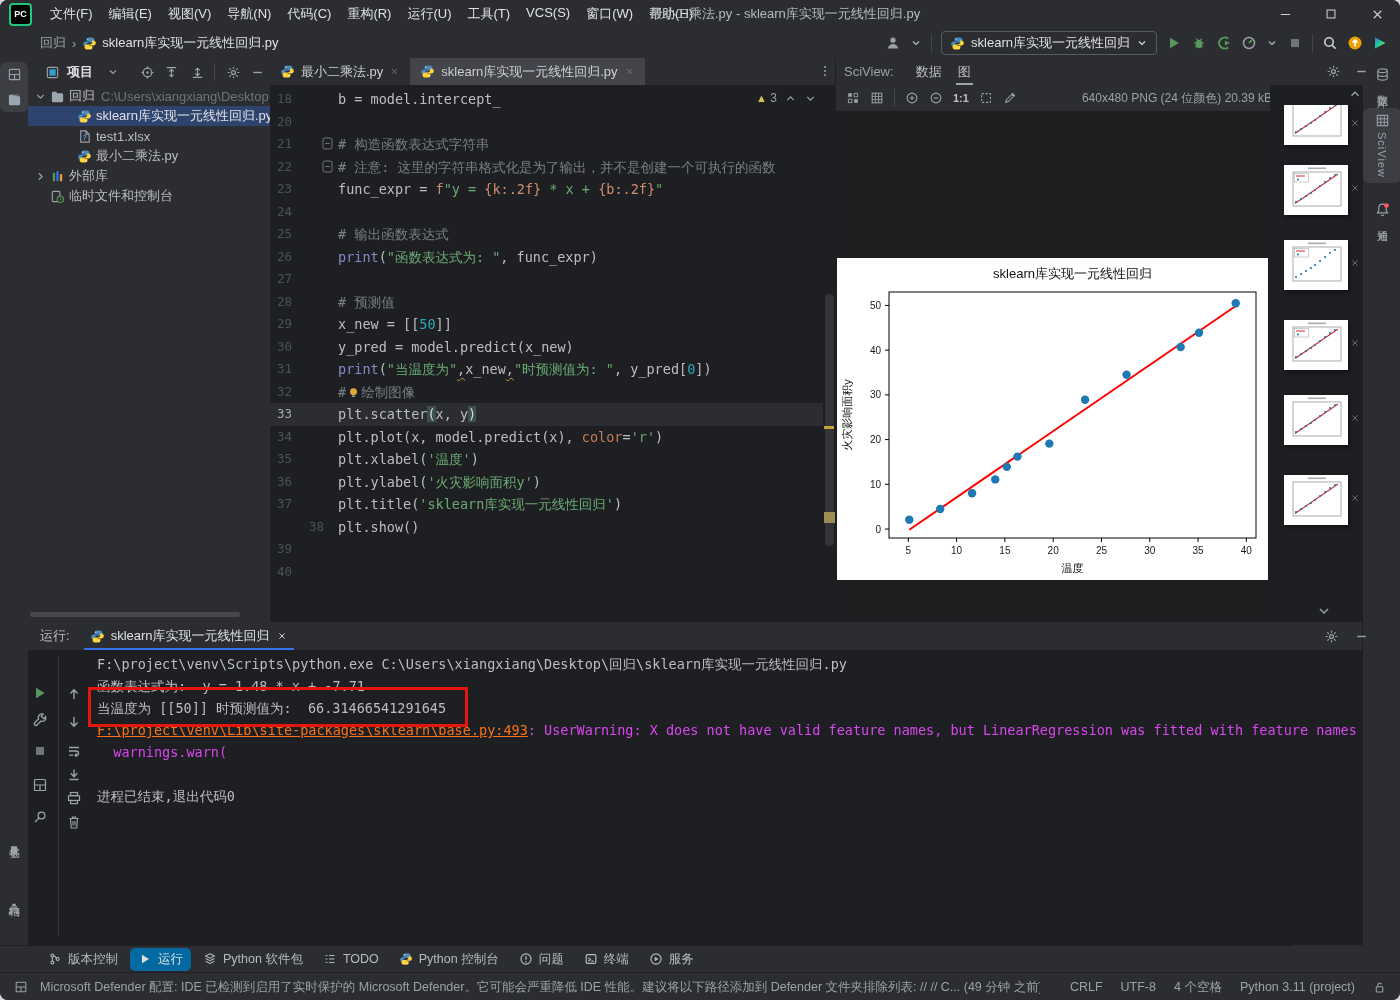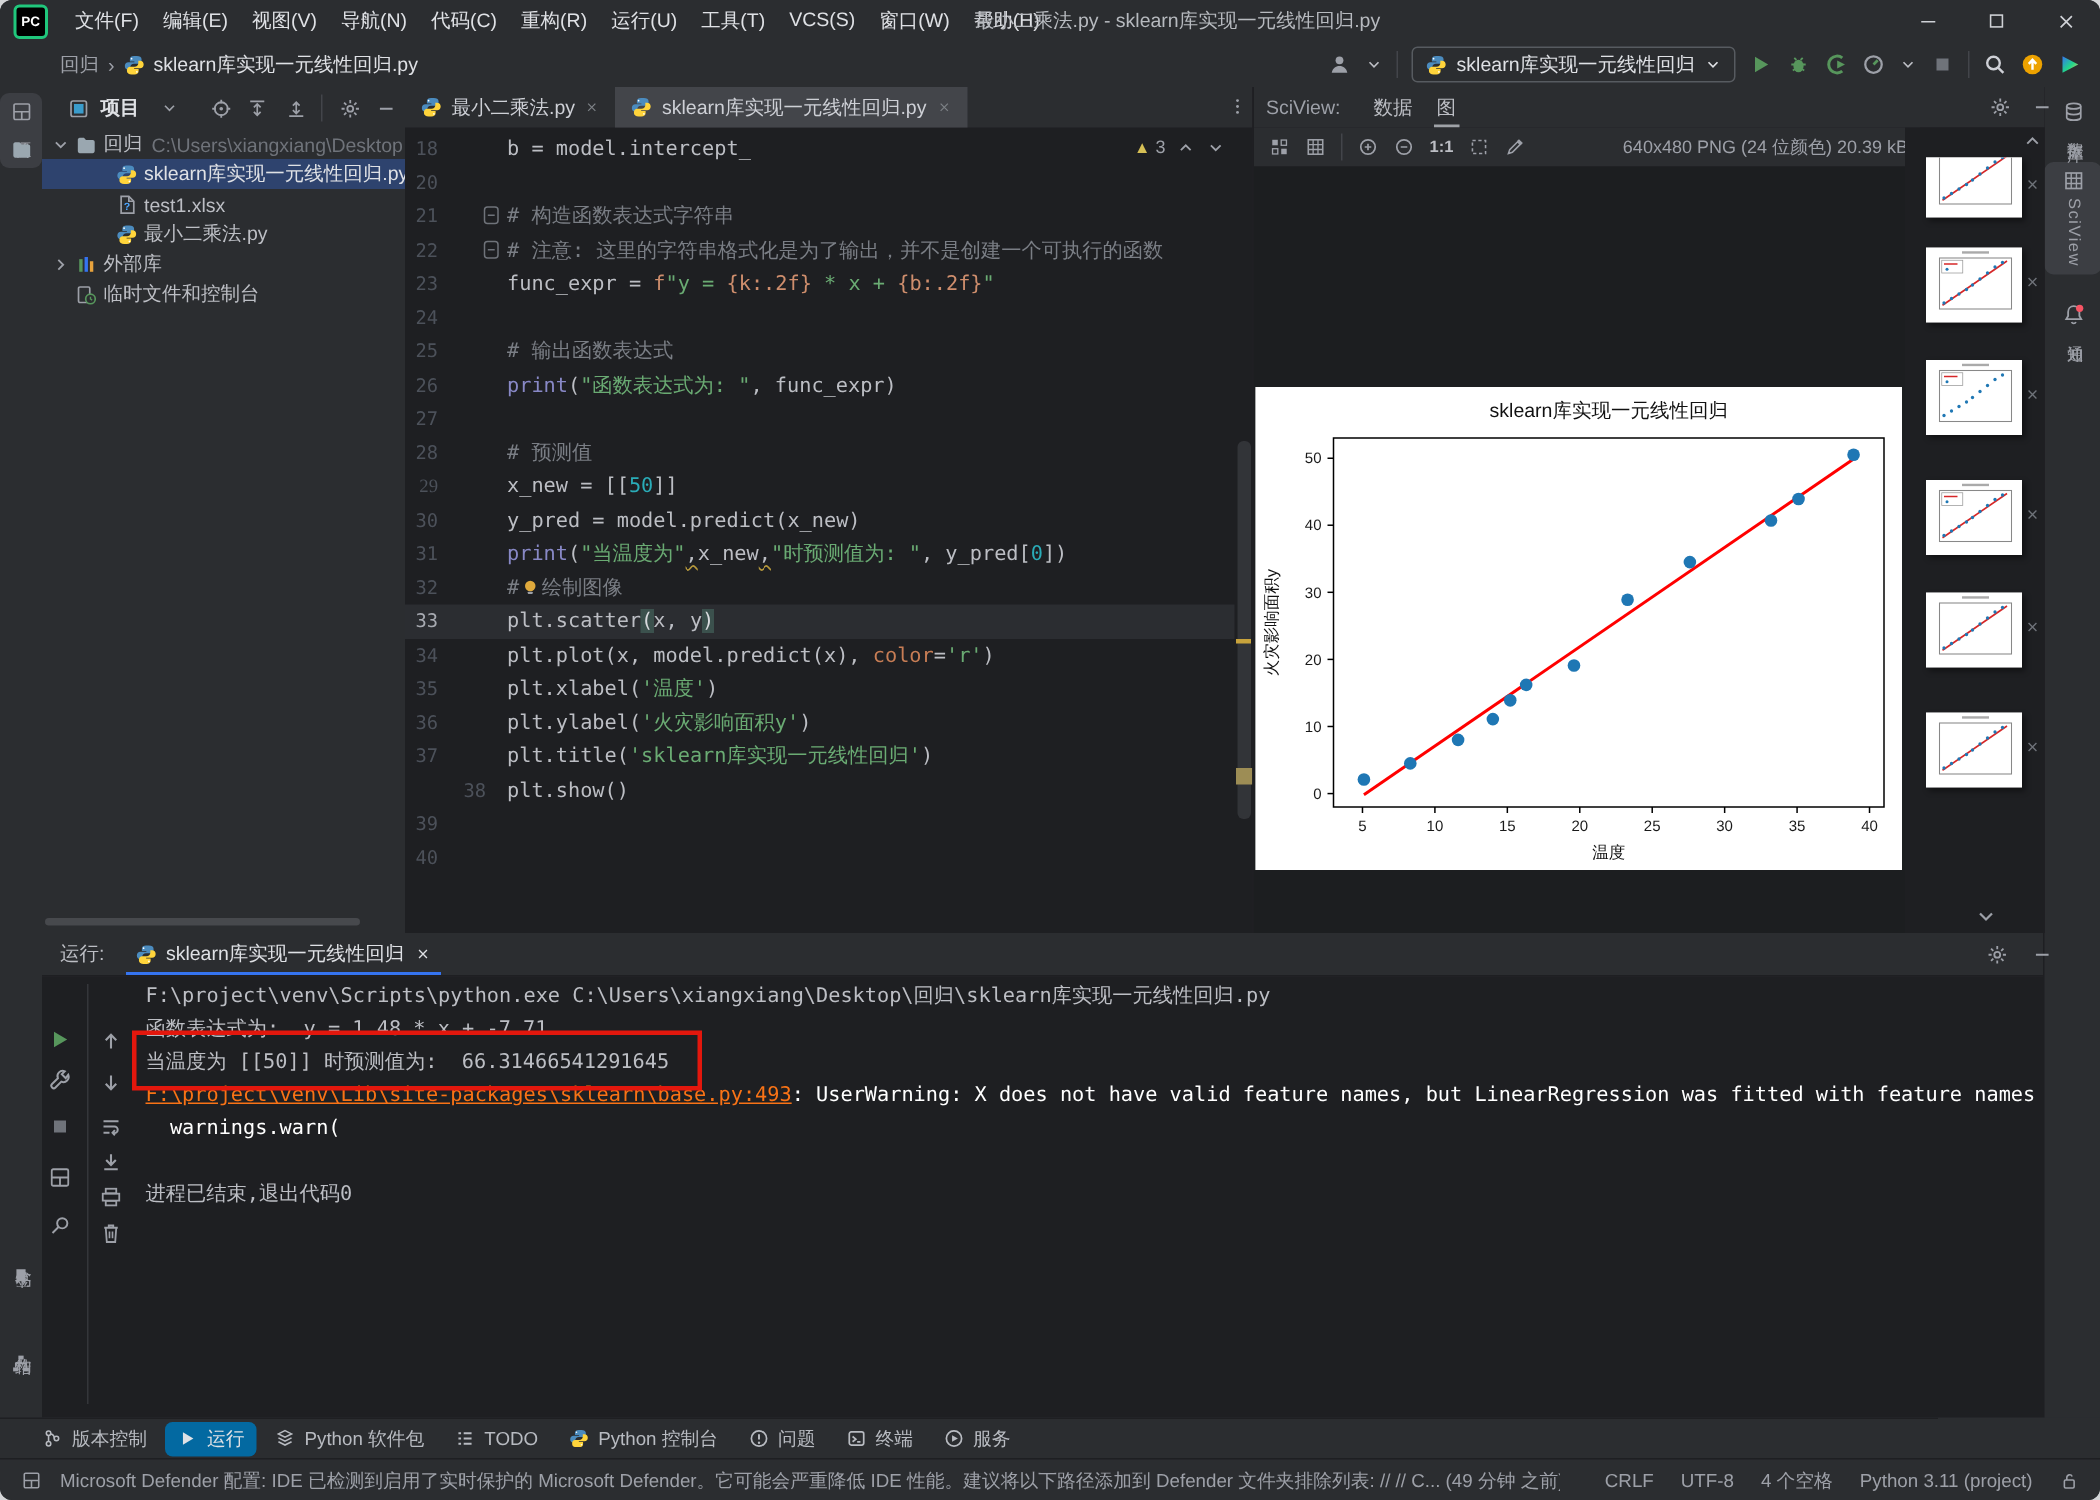--- a/index.html
+++ b/index.html
@@ -76,24 +76,24 @@
   
   .console{position:absolute;left:28px;top:622px;width:1334px;height:323px;background:#1e1f22;}
   .chead{height:28px;background:#2b2d30;display:flex;align-items:center;position:relative;border-bottom:1px solid #1e1f22;}
   .ctab{display:flex;align-items:center;gap:6px;height:28px;padding:0 6px;position:relative;color:#dfe1e5;margin-left:14px;}
   .ctab::after{content:"";position:absolute;left:0;right:0;bottom:0;height:2.5px;background:#3574f0;}
   .cgut{position:absolute;left:0;top:28px;width:62px;height:295px;}
   .cgut .cbtn{position:absolute;color:#9da0a8;}
   .cgdiv{position:absolute;left:30px;top:6px;width:1px;height:280px;background:#34363a;}
   .ctext{position:absolute;left:69px;top:28px;right:4px;bottom:0;font-family:"DejaVu Sans Mono",monospace;font-size:13.5px;}
   .conline{position:absolute;white-space:pre;line-height:20px;}
-  .co-out{color:#bcbec4}.co-err{color:#ffffff}.co-link{color:#f97316;text-decoration:underline;}
+  .co-out{color:#bcbec4}.co-err{color:#d946ef}.co-link{color:#f97316;text-decoration:underline;}
   .redbox{position:absolute;left:60px;top:65px;width:374px;height:34px;border:3px solid #e3170d;}
   
-  .bottombar{position:absolute;left:0;top:945px;width:1292px;height:27px;background:#2b2d30;border-top:1px solid #1e1f22;display:flex;align-items:center;gap:4px;padding-left:20px;box-sizing:border-box;color:#b8bbc1;}
+  .bottombar{position:absolute;left:0;top:945px;width:1292px;height:27px;background:#2b2d30;border-top:1px solid #1e1f22;display:flex;align-items:center;gap:4px;padding-left:40px;box-sizing:border-box;color:#b8bbc1;}
   .bitem{display:flex;align-items:center;gap:6px;padding:3px 8px;border-radius:5px;font-size:12.5px;}
   .bitem.active{background:#0369a1;color:#dfe1e5;}
   .statusbar{position:absolute;left:0;top:972px;width:1400px;height:28px;background:#2b2d30;border-top:1px solid #1e1f22;display:flex;align-items:center;color:#9da0a8;font-size:12.5px;}
   .st-right{position:absolute;right:14px;display:flex;align-items:center;gap:18px;}
 </style>
 </head>
 <body>
 
 <div class="frame">
 
@@ -513,21 +513,21 @@
         <div class="lnum" style="top: 114.5px;">24</div>
         <div class="cline" style="top: 114.5px;"></div>
         <div class="lnum" style="top: 137px;">25</div>
         <div class="cline" style="top: 137px;"><span class="tk-c"># 输出函数表达式</span></div>
         <div class="lnum" style="top: 159.5px;">26</div>
         <div class="cline" style="top: 159.5px;"><span class="tk-b">print</span><span class="tk-d">(</span><span class="tk-s">"函数表达式为: "</span><span class="tk-d">, func_expr)</span></div>
         <div class="lnum" style="top: 182px;">27</div>
         <div class="cline" style="top: 182px;"></div>
         <div class="lnum" style="top: 204.5px;">28</div>
         <div class="cline" style="top: 204.5px;"><span class="tk-c"># 预测值</span></div>
-        <div class="lnum" style="top: 227px; font-family: Liberation Serif, serif;">29</div>
+        <div class="lnum" style="top: 227px;">29</div>
         <div class="cline" style="top: 227px;"><span class="tk-d">x_new = [[</span><span class="tk-n">50</span><span class="tk-d">]]</span></div>
         <div class="lnum" style="top: 249.5px;">30</div>
         <div class="cline" style="top: 249.5px;"><span class="tk-d">y_pred = model.predict(x_new)</span></div>
         <div class="lnum" style="top: 272px;">31</div>
         <div class="cline" style="top: 272px;"><span class="tk-b">print</span><span class="tk-d">(</span><span class="tk-s">"当温度为"</span><span class="tk-w">,</span><span class="tk-d">x_new</span><span class="tk-w">,</span><span class="tk-s">"时预测值为: "</span><span class="tk-d">, y_pred[</span><span class="tk-n">0</span><span class="tk-d">])</span></div>
         <div class="lnum" style="top: 294.5px;">32</div>
         <div class="cline" style="top: 294.5px;"><span class="tk-c">#</span><span class="ic" style="margin:0 1px;vertical-align:-2px"><svg viewBox="0 0 16 16" width="13" height="13">
               <circle cx="8" cy="7" r="4.3" fill="#dfa93c"></circle>
               <rect x="6" y="11.6" width="4" height="2" rx=".6" fill="#9da0a8"></rect>
             </svg></span><span class="tk-c">绘制图像</span></div>

